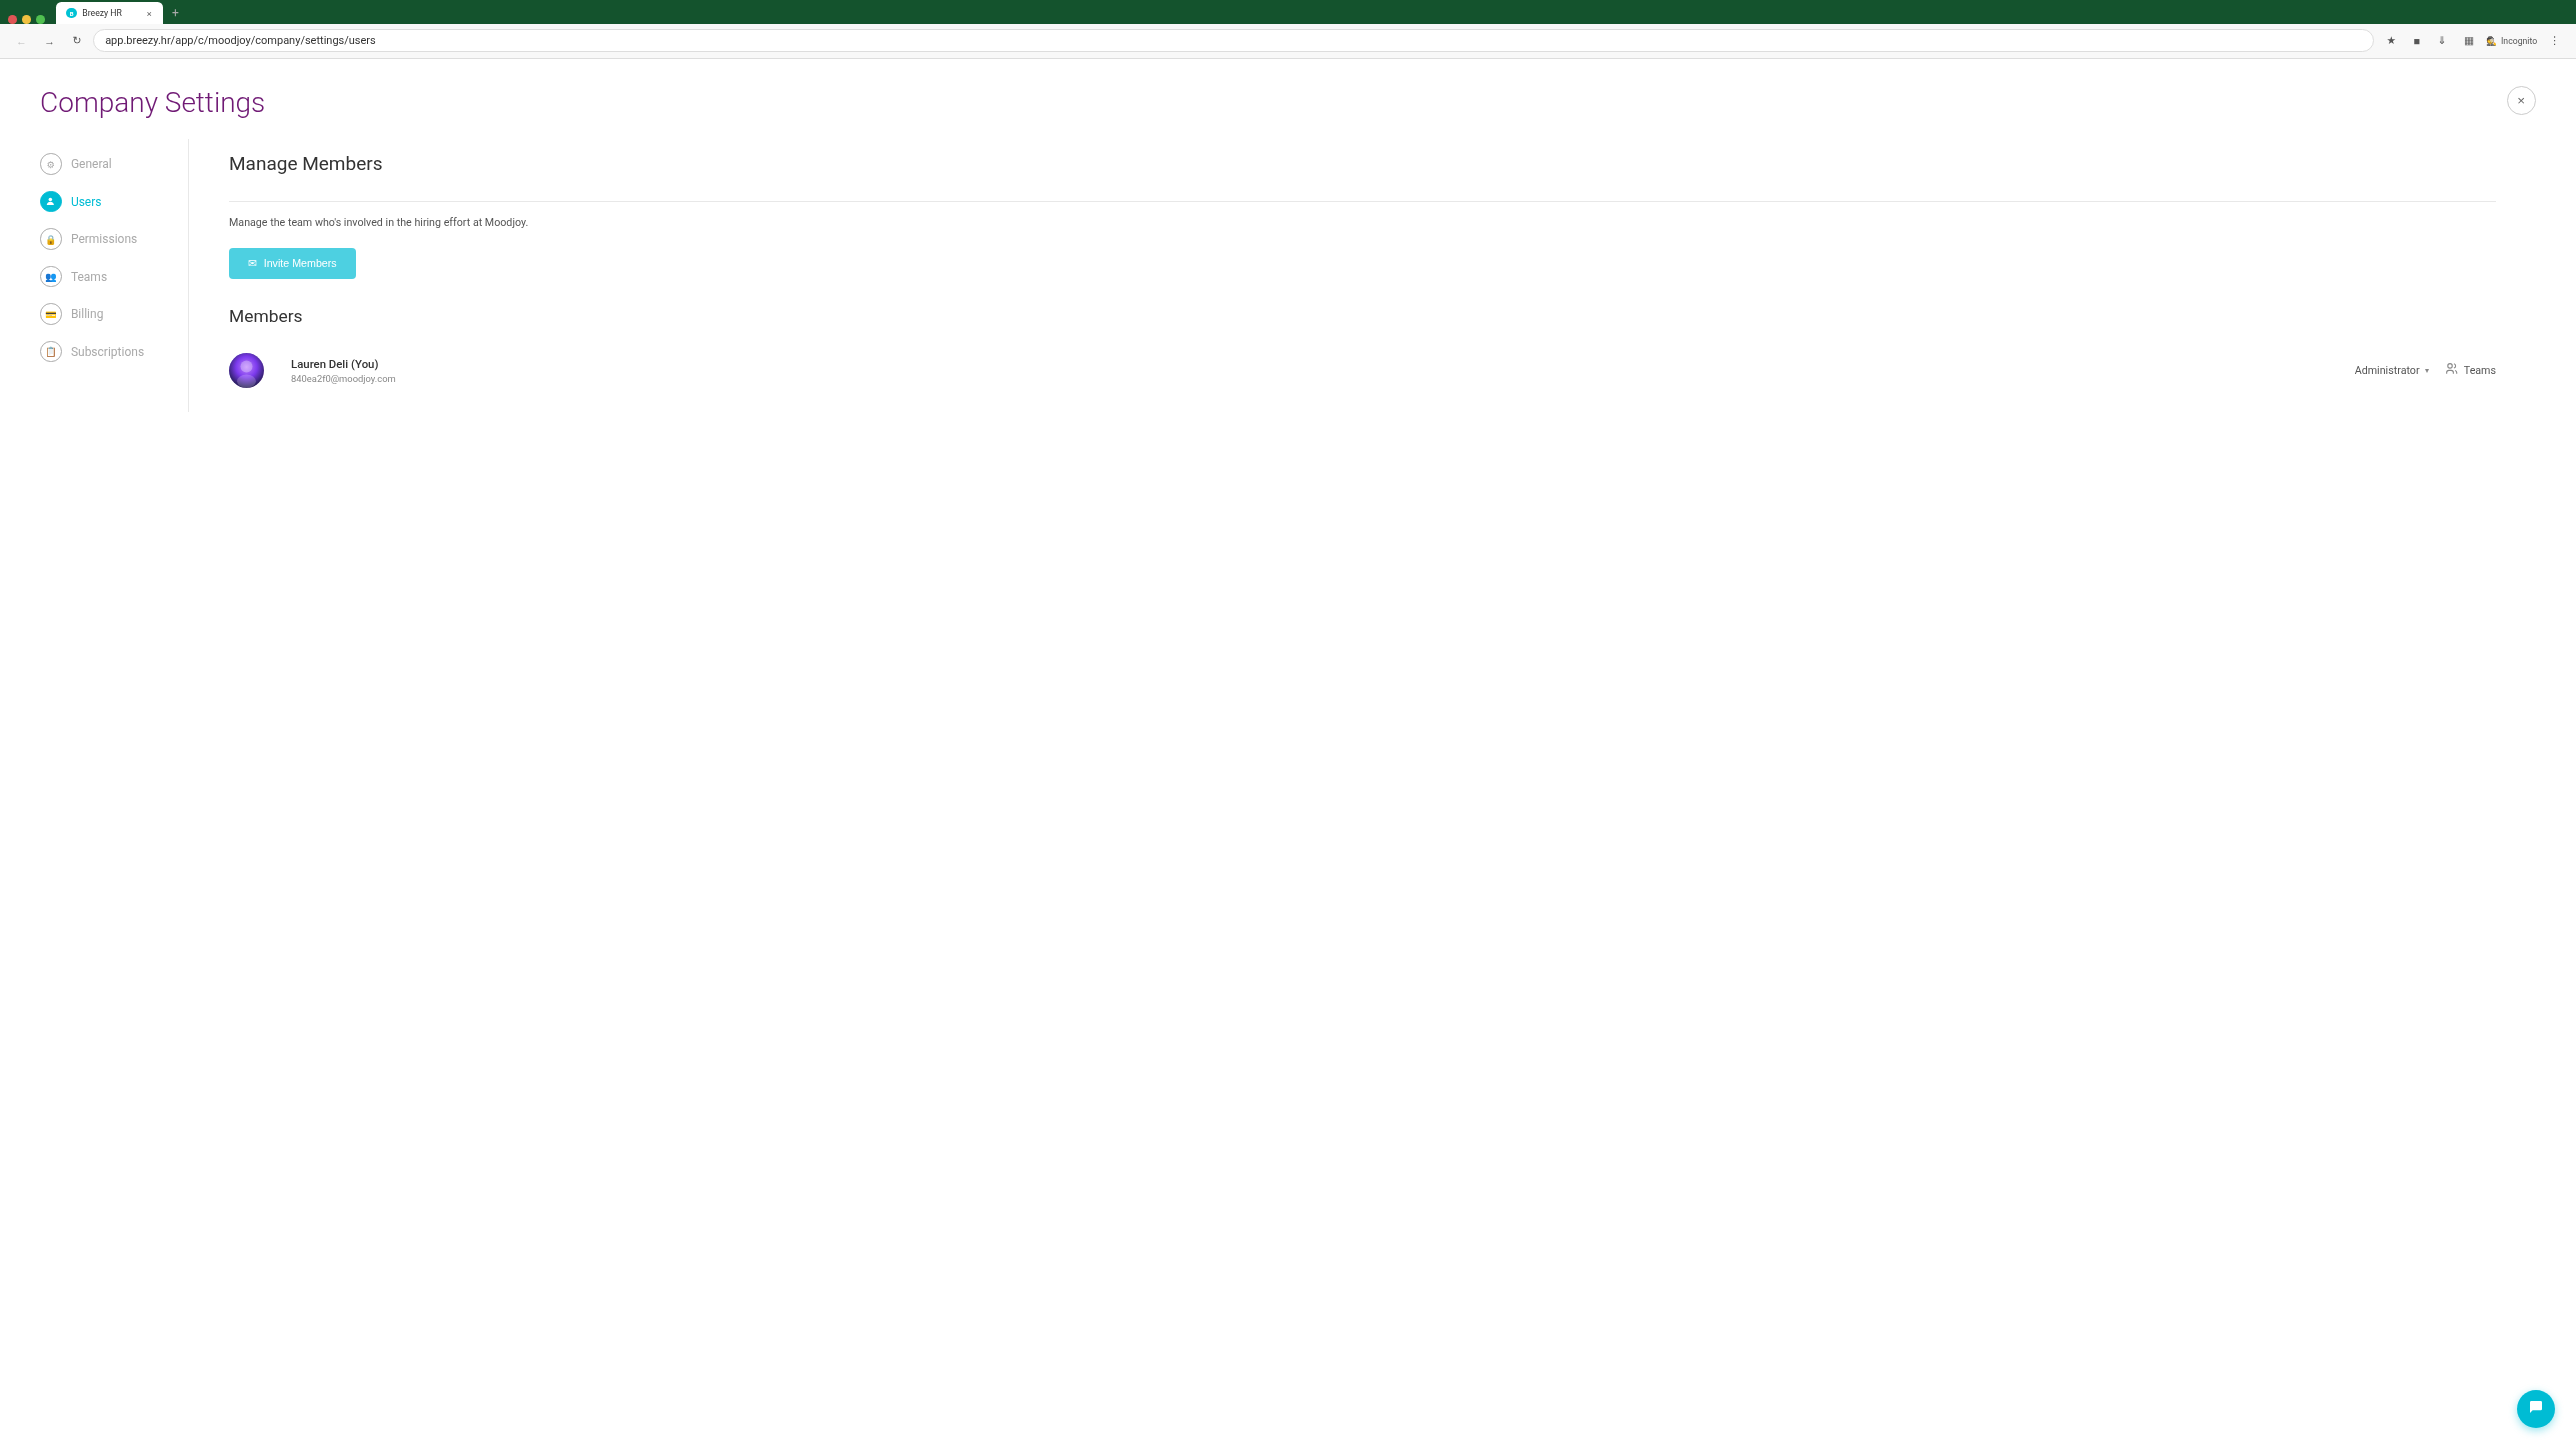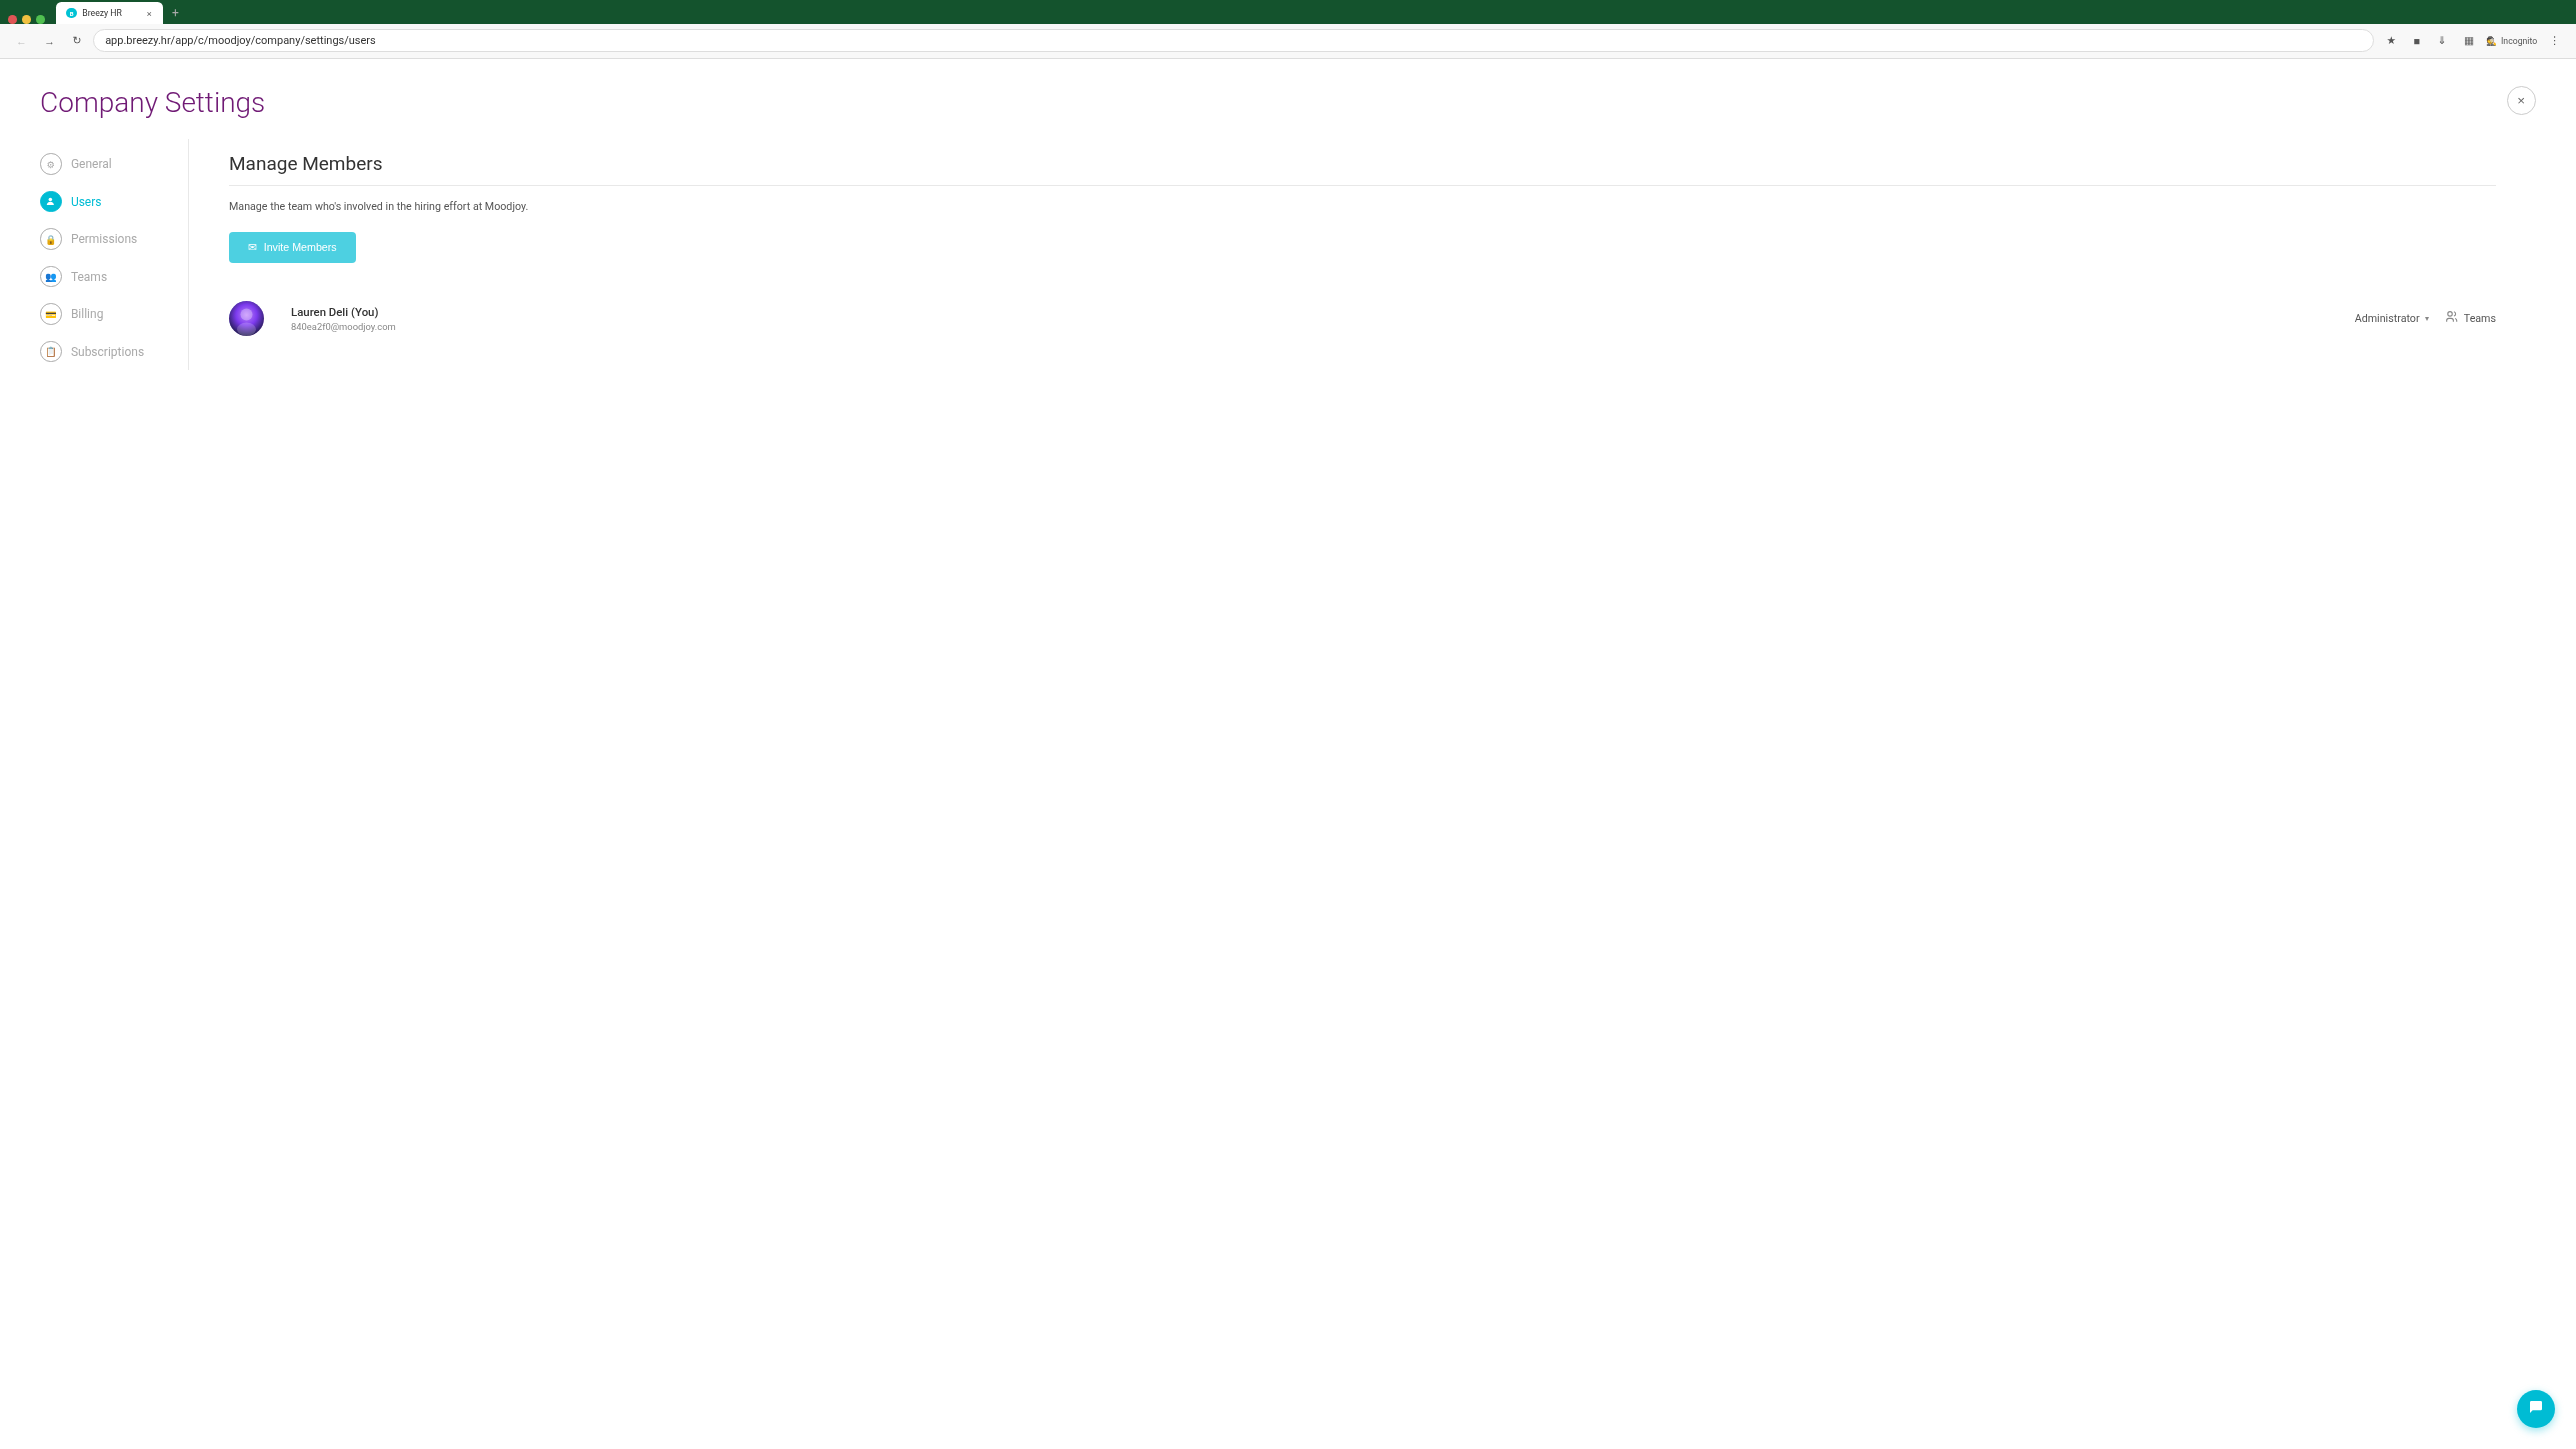--- a/index.html
+++ b/index.html
@@ -139,21 +139,21 @@
       flex: 1;
       border-left: 0.7px solid #e8e8e8;
       padding: 13.4px 40px;
     }
 
     .section-title {
       font-size: 19px;
       font-weight: 400;
       color: #333;
       margin-bottom: 13.4px;
-      padding-bottom: 10px;
+      padding-bottom: 26px;
       border-bottom: 0.7px solid #e8e8e8;
     }
 
     .section-desc {
       font-size: 10.7px;
       color: #555;
       margin-bottom: 19px;
       margin-top: 13.4px;
     }
 
@@ -398,20 +398,21 @@
 
     <div class="content-area">
       <h2 class="section-title">Manage Members</h2>
       <p class="section-desc">Manage the team who's involved in the hiring effort at Moodjoy.</p>
       <button class="invite-btn">
         <span>✉</span>
         <span>Invite Members</span>
       </button>
 
       <div class="members-section">
+        <h3 class="members-title">Members</h3>
 
         <div class="member-row">
           <div class="member-info">
             <div class="avatar">
               <div class="avatar-img">
 
                 <svg width="35" height="35" viewBox="0 0 52 52" xmlns="http://www.w3.org/2000/svg">
                   <defs>
                     <radialGradient id="avatarGrad" cx="50%" cy="40%" r="60%">
                       <stop offset="0%" style="stop-color:#c084fc"></stop>

